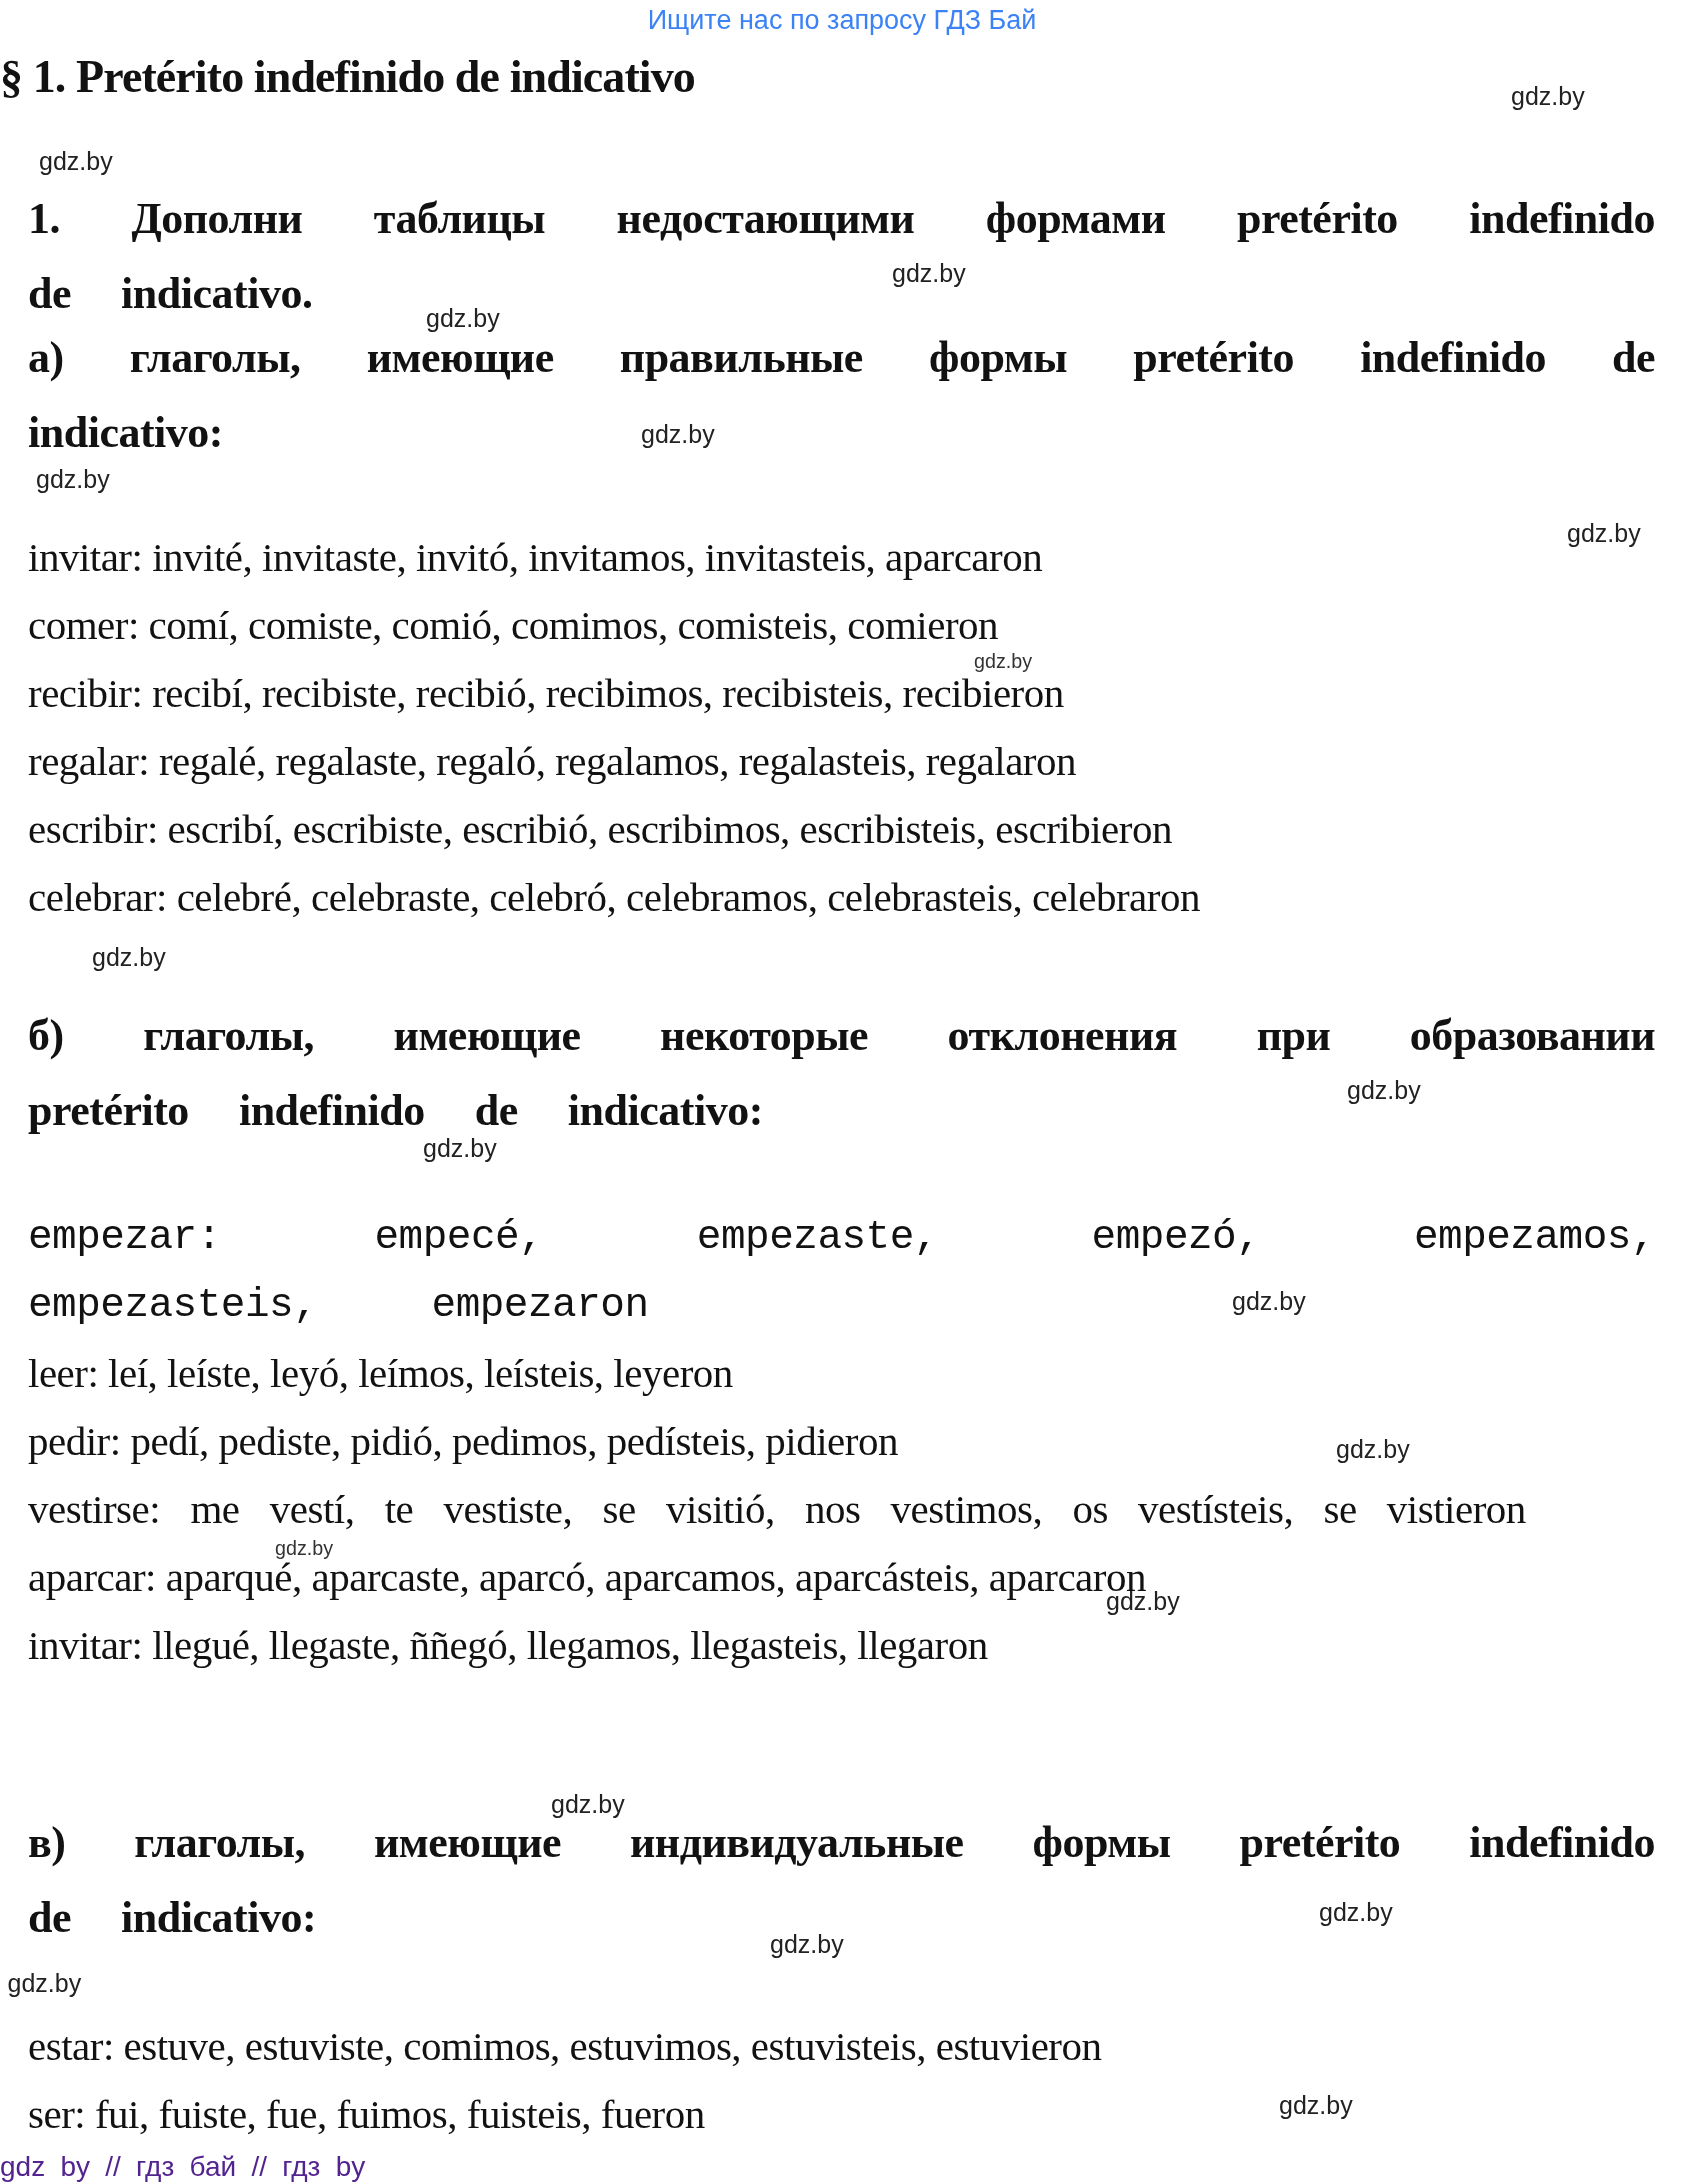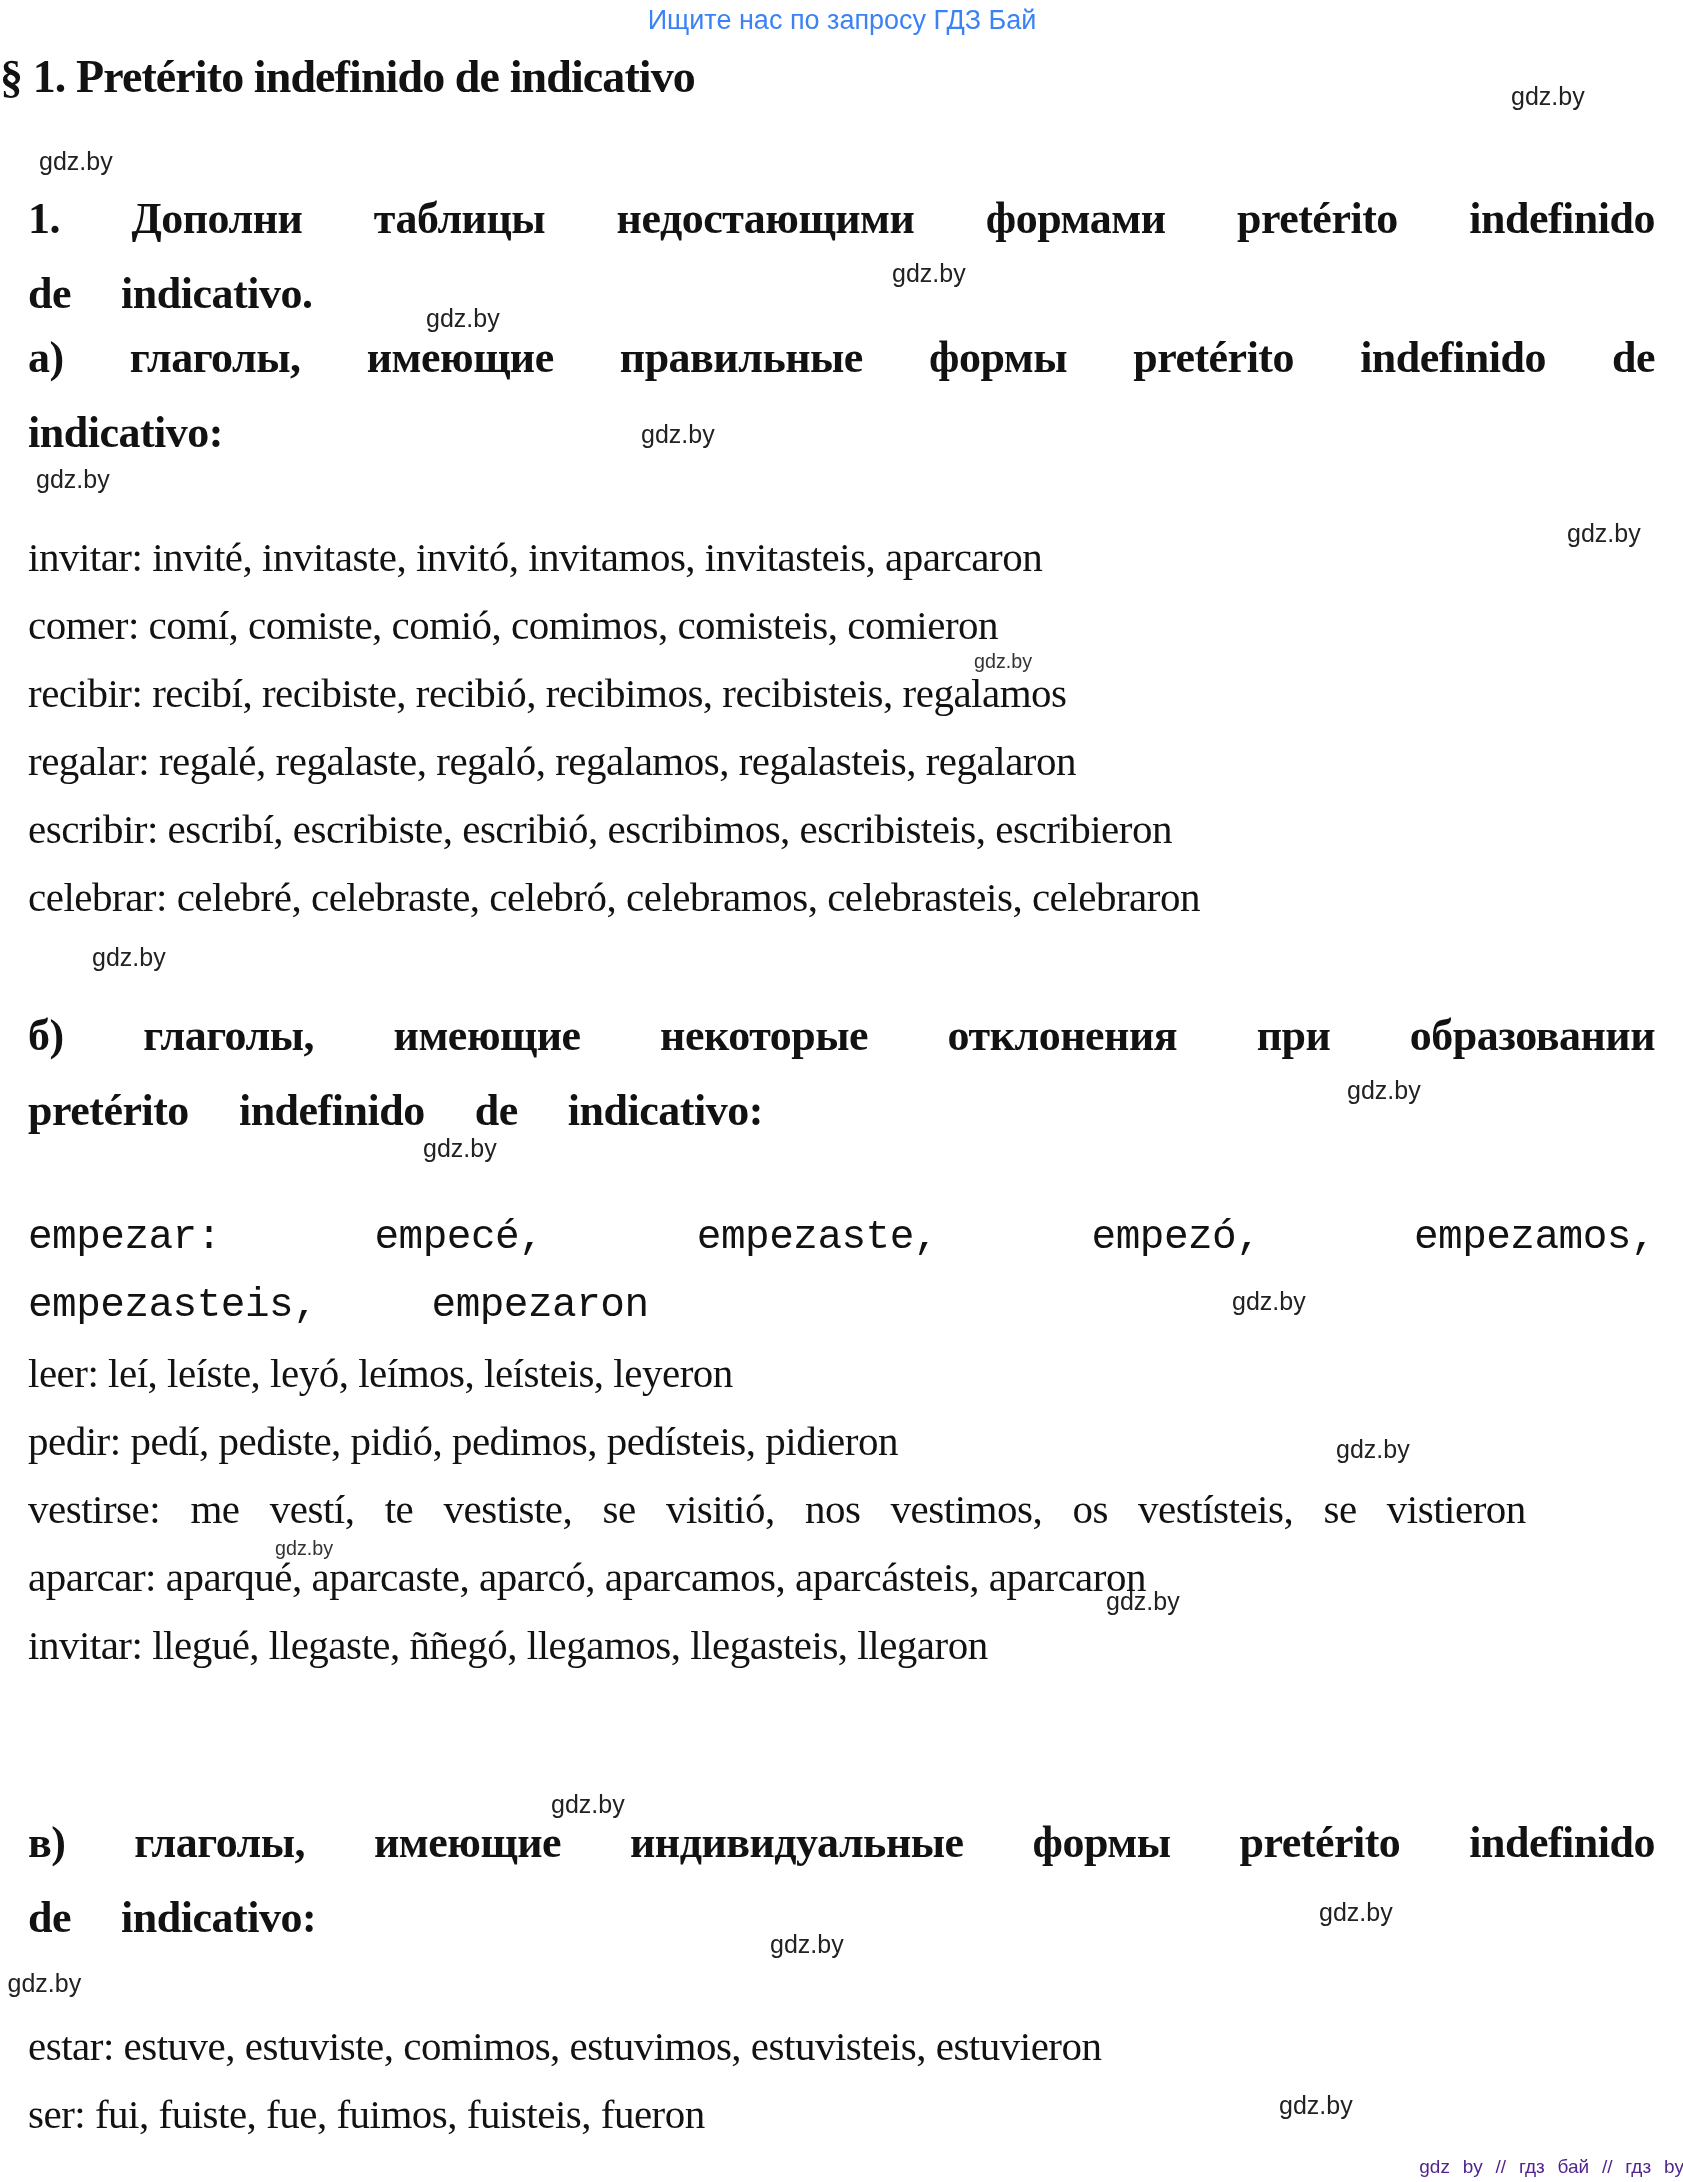--- a/index.html
+++ b/index.html
@@ -50,44 +50,44 @@
   .wm {
     position: absolute;
     font-family: "Liberation Sans", sans-serif;
     font-size: 25px; line-height: 28px;
     color: #222222;
     white-space: nowrap;
   }
   .wm.small { font-size: 19.7px; line-height: 22.5px; color: #333333; }
   .footer {
     position: absolute; top: 2151px; left: 0; width: 100%;
-    text-align: right;
+    text-align: left;
     font-family: "Liberation Sans", sans-serif;
-    font-size: 19px; line-height: 32px;
+    font-size: 28px; line-height: 32px;
     color: #53248f;
     word-spacing: 7.5px;
   }
 </style>
 </head>
 <body>
 
 <div class="page">
 
   <div class="promo">Ищите нас по запросу ГДЗ Бай</div>
 
   <div class="title">§ 1. Pretérito indefinido de indicativo</div>
 
   <p class="boldpara task">1. Дополни таблицы недостающими формами pretérito indefinido de&nbsp;indicativo.</p>
 
   <p class="boldpara head-a">а) глаголы, имеющие правильные формы pretérito indefinido de indicativo:</p>
 
   <div class="verbs verbs-a">
     <p>invitar: invité, invitaste, invitó, invitamos, invitasteis, aparcaron</p>
     <p>comer: comí, comiste, comió, comimos, comisteis, comieron</p>
-    <p>recibir: recibí, recibiste, recibió, recibimos, recibisteis, regalamos</p>
+    <p>recibir: recibí, recibiste, recibió, recibimos, recibisteis, recibieron</p>
     <p>regalar: regalé, regalaste, regaló, regalamos, regalasteis, regalaron</p>
     <p>escribir: escribí, escribiste, escribió, escribimos, escribisteis, escribieron</p>
     <p>celebrar: celebré, celebraste, celebró, celebramos, celebrasteis, celebraron</p>
   </div>
 
   <p class="boldpara head-b">б) глаголы, имеющие некоторые отклонения при образовании pretérito&nbsp;indefinido&nbsp;de&nbsp;indicativo:</p>
 
   <div class="verbs verbs-b">
     <p class="justify-wide">empezar: empecé, empezaste, empezó, empezamos, empezasteis, empezaron</p>
     <p>leer: leí, leíste, leyó, leímos, leísteis, leyeron</p>

